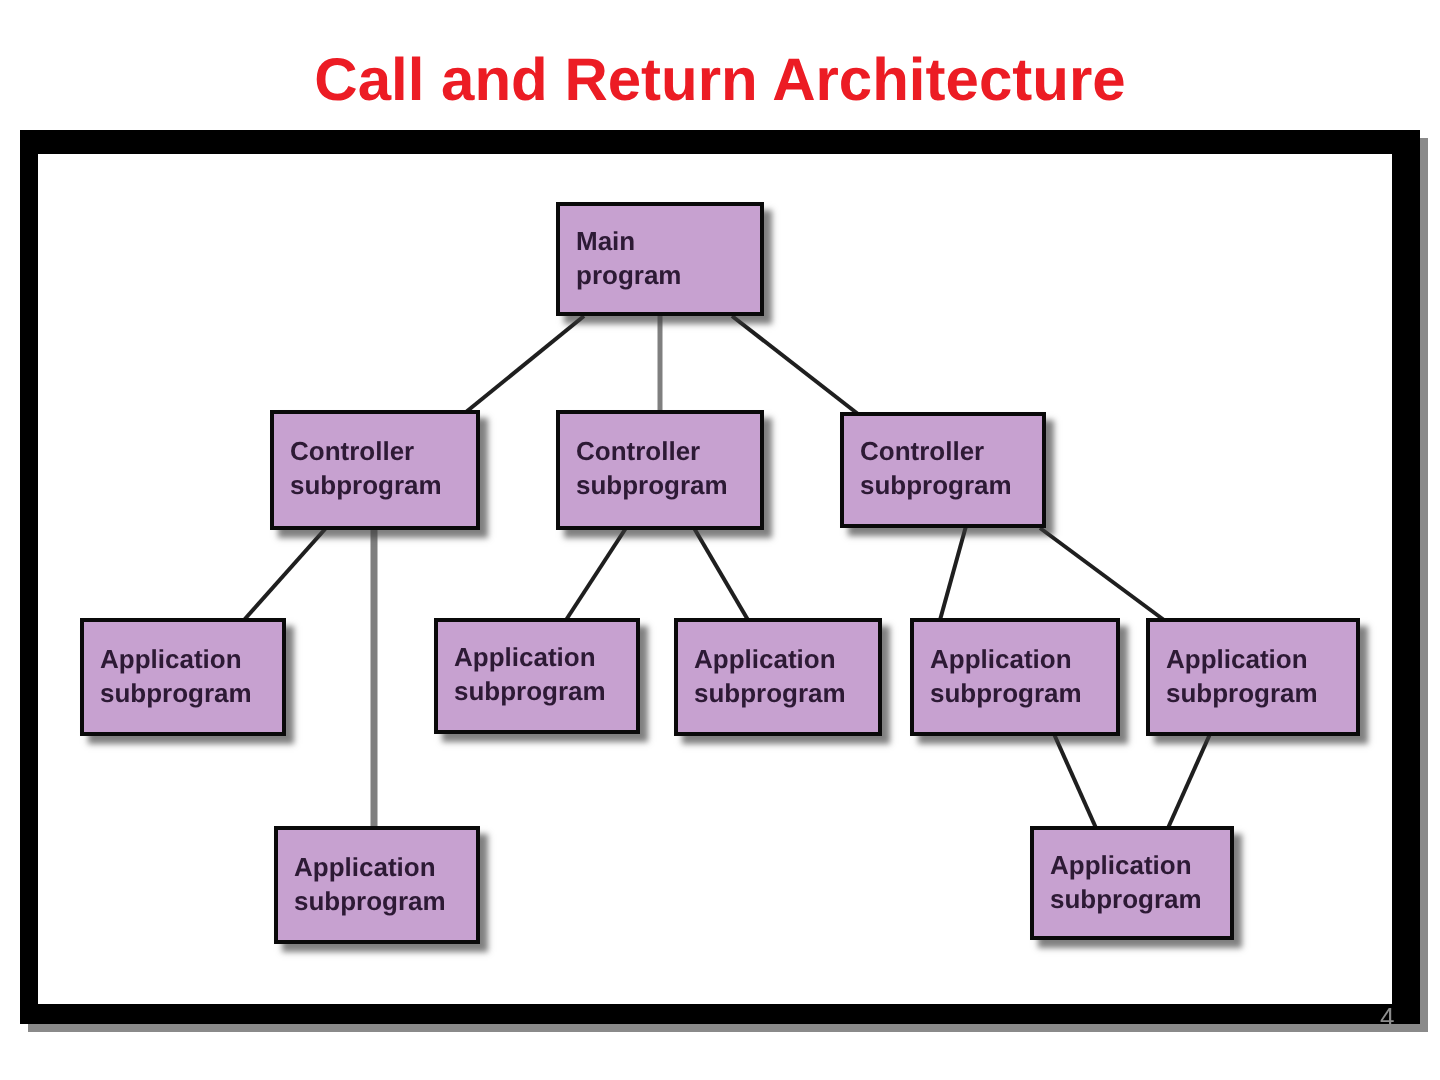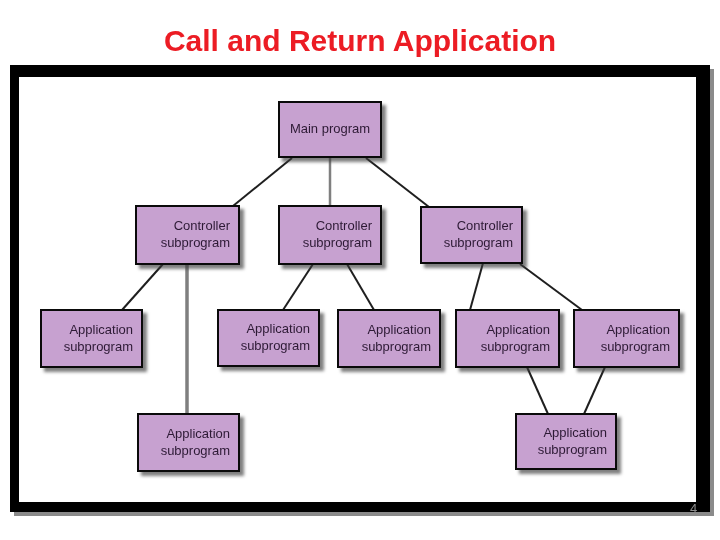--- a/index.html
+++ b/index.html
@@ -51,42 +51,43 @@
     z-index: 2;
     pointer-events: none;
   }
   .node {
     position: absolute;
     box-sizing: border-box;
     border: 2px solid;
     display: flex;
     align-items: center;
     justify-content: center;
-    text-align: right;
+    text-align: left;
     font-size: 13px;
     line-height: 1.3;
     padding: 16px 8px;
     z-index: 3;
     box-shadow: 4px 4px 3px rgba(60,60,60,0.65);
     font-family: "Liberation Sans", sans-serif;
+    font-weight: bold;
   }
   .page-num {
     position: absolute;
     left: 690px;
     top: 501px;
     font-size: 13px;
     color: #8d8d8d;
     z-index: 4;
   }
 </style>
 </head>
 <body>
 
 <div class="slide">
-  <h1 class="title" style="color: rgb(236, 28, 36);">Call and Return Application</h1>
+  <h1 class="title" style="color: rgb(236, 28, 36);">Call and Return Architecture</h1>
 
   <div class="frame" style="border-color: rgb(0, 0, 0); border-width: 12px 14px 10px 9px; box-shadow: rgb(138, 138, 138) 4px 4px 0px 0px;"></div>
 
   <svg class="edges" id="edges-svg" width="720" height="540" viewBox="0 0 720 540" xmlns="http://www.w3.org/2000/svg">
       <line x1="292" y1="158" x2="233" y2="206" stroke="#1f1f1f" stroke-width="2"></line>
       <line x1="330" y1="158" x2="330" y2="205" stroke="#7f7f7f" stroke-width="2.5"></line>
       <line x1="366" y1="158" x2="429" y2="207" stroke="#1f1f1f" stroke-width="2"></line>
       <line x1="163" y1="264" x2="122" y2="310" stroke="#1f1f1f" stroke-width="2"></line>
       <line x1="187" y1="264" x2="187" y2="414" stroke="#7f7f7f" stroke-width="3.5"></line>
       <line x1="313" y1="264" x2="283" y2="310" stroke="#1f1f1f" stroke-width="2"></line>

